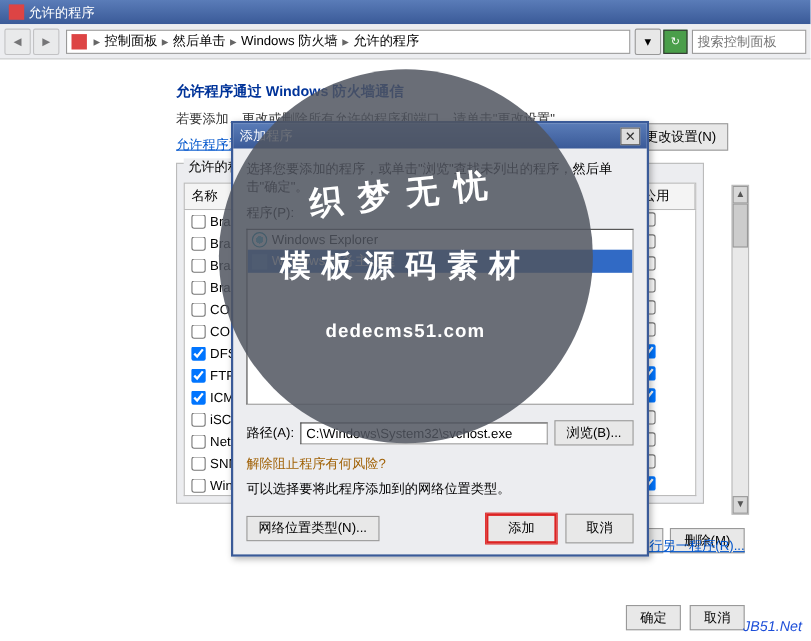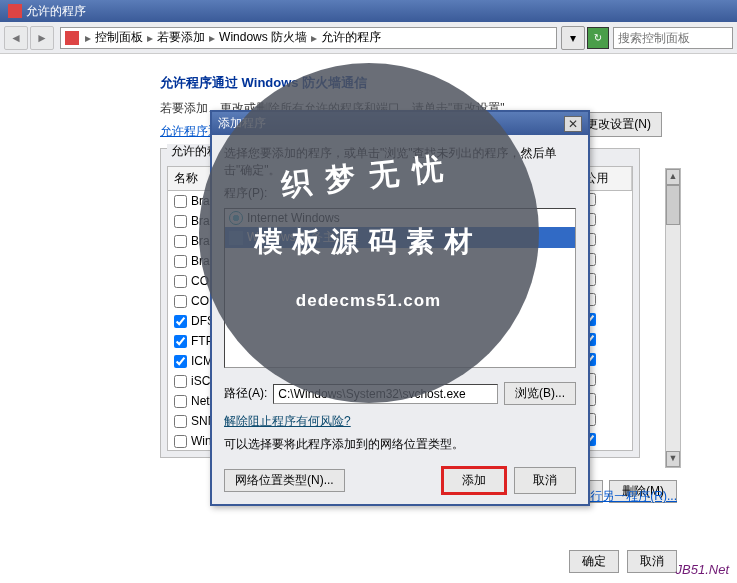--- a/index.html
+++ b/index.html
@@ -5,21 +5,21 @@
 * { box-sizing: border-box; margin: 0; padding: 0; font-family: "SimSun", "Microsoft YaHei", sans-serif; font-size: 12px; }
 body { background: #fff; width: 737px; height: 583px; overflow: hidden; position: relative; }
 .titlebar { background: linear-gradient(#5a7cb8, #3a5a98); color: #fff; padding: 4px 8px; height: 22px; display: flex; align-items: center; }
 .titlebar .icon { width: 14px; height: 14px; background: #d44; margin-right: 4px; }
 .navbar { background: #ecedf0; border-bottom: 1px solid #ccc; padding: 4px; display: flex; align-items: center; height: 32px; }
 .nav-btn { width: 24px; height: 24px; border: 1px solid #999; background: #e8e8e8; margin-right: 2px; border-radius: 2px; display: flex; align-items: center; justify-content: center; }
 .nav-btn.disabled { opacity: 0.5; }
 .breadcrumb { flex: 1; display: flex; align-items: center; border: 1px solid #999; background: #fff; height: 22px; padding: 0 4px; margin: 0 4px; }
 .breadcrumb span { padding: 0 2px; }
 .breadcrumb .arrow { color: #666; }
-.search-box { width: 120px; border: 1px solid #999; background: #fff; height: 22px; padding: 2px 4px; color: #888; }
+.search-box { width: 104px; border: 1px solid #999; background: #fff; height: 22px; padding: 2px 4px; color: #888; }
 .refresh-btn { width: 22px; height: 22px; background: #4a9e4a; border: 1px solid #333; margin-right: 4px; display: flex; align-items: center; justify-content: center; color: #fff; font-size: 10px; }
 .main { padding: 20px 60px 0 160px; }
 .heading { font-weight: bold; font-size: 13px; color: #003399; margin-bottom: 8px; }
 .subtext { color: #333; margin-bottom: 6px; }
 .link { color: #0055cc; text-decoration: underline; cursor: pointer; }
 .settings-btn { position: absolute; right: 75px; top: 112px; padding: 3px 10px; background: #e8e8e8; border: 1px solid #999; }
 .program-panel { border: 1px solid #bbb; background: #ecedf0; margin-top: 8px; padding: 0 6px 6px; width: 480px; position: relative; }
 .panel-label { position: relative; top: -6px; background: #ecedf0; padding: 0 4px; }
 .table-header { display: flex; background: #f4f4f4; border: 1px solid #bbb; }
 .th { padding: 3px 6px; border-right: 1px solid #ccc; }
@@ -41,51 +41,51 @@
 .dialog-body p { margin-bottom: 6px; }
 .prog-list { border: 1px inset #999; background: #fff; height: 160px; margin-top: 4px; overflow: hidden; }
 .prog-item { display: flex; align-items: center; padding: 2px 4px; }
 .prog-item.sel { background: #316ac5; color: #fff; }
 .prog-icon { width: 14px; height: 14px; margin-right: 4px; }
 .ie-icon { background: radial-gradient(#4bd 40%, transparent 41%); border: 1px solid #08a; border-radius: 50%; }
 .win-icon { background: #4a86d4; }
 .path-row { display: flex; align-items: center; margin-top: 14px; gap: 6px; }
 .path-input { flex: 1; border: 1px inset #999; background: #fff; padding: 2px 4px; height: 20px; }
 .browse-btn { padding: 2px 10px; background: #e8e8e8; border: 1px solid #999; }
-.dlg-link { color: #0c4a6e; text-decoration: underline; margin-top: 8px; display: inline-block; }
+.dlg-link { color: #a16207; margin-top: 8px; display: inline-block; }
 .dlg-bottom { display: flex; justify-content: space-between; align-items: center; margin-top: 14px; }
 .dlg-actions { display: flex; gap: 8px; }
 .dlg-actions button { padding: 3px 18px; background: #e8e8e8; border: 1px solid #999; }
 .highlight-add { border: 2px solid #d22 !important; outline: 1px solid #d22; }
 .watermark { position: absolute; left: 50%; top: 40%; transform: translate(-50%,-50%); width: 340px; height: 340px; border-radius: 50%; background: rgba(80,85,95,0.85); display: flex; flex-direction: column; align-items: center; justify-content: center; color: #fff; pointer-events: none; z-index: 100; }
 .wm-top { font-size: 30px; letter-spacing: 14px; transform: rotate(-6deg); margin-bottom: 26px; font-weight: bold; }
 .wm-mid { font-size: 28px; letter-spacing: 10px; font-weight: bold; }
 .wm-bot { font-size: 17px; margin-top: 30px; letter-spacing: 1px; font-weight: bold; }
-.brand { position: absolute; right: 8px; bottom: 6px; color: #701a75; font-size: 13px; font-style: italic; }
+.brand { position: absolute; right: 8px; bottom: 6px; color: #1d4ed8; font-size: 13px; font-style: italic; }
 .scrollbar { position: absolute; right: 56px; top: 168px; width: 16px; height: 300px; background: #e8e8e8; border: 1px solid #bbb; }
 .sb-btn { height: 16px; background: #d8d8d8; border: 1px solid #999; text-align: center; line-height: 12px; font-size: 9px; color: #555; }
 .sb-thumb { height: 40px; background: #ccc; border: 1px solid #999; }
 </style>
 </head>
 <body>
 
 <div class="titlebar">
   <span class="icon"></span>
   <span>允许的程序</span>
 </div>
 
 <div class="navbar">
   <div class="nav-btn disabled">◄</div>
   <div class="nav-btn disabled">►</div>
   <div class="breadcrumb">
     <span style="width:14px;height:14px;background:#d44;display:inline-block;margin-right:4px"></span>
     <span class="arrow">▸</span>
     <span>控制面板</span>
       <span class="arrow">▸</span>
-    <span>若要添加</span>
+    <span>然后单击</span>
       <span class="arrow">▸</span>
     <span>Windows 防火墙</span>
       <span class="arrow">▸</span>
     <span>允许的程序</span>
   </div>
   <div class="nav-btn">▾</div>
   <div class="refresh-btn">↻</div>
   <input class="search-box" placeholder="搜索控制面板" style="">
 </div>
 
@@ -208,21 +208,21 @@
   <div class="dialog-title">
     <span>添加程序</span>
     <span class="dialog-close">✕</span>
   </div>
   <div class="dialog-body">
     <p>选择您要添加的程序，或单击"浏览"查找未列出的程序，然后单击"确定"。</p>
     <p>程序(P):</p>
     <div class="prog-list">
       <div class="prog-item">
         <span class="prog-icon ie-icon"></span>
-        <span>Internet Windows</span>
+        <span>Windows Explorer</span>
       </div>
       <div class="prog-item sel">
         <span class="prog-icon win-icon"></span>
         <span>Windows 服务主进程</span>
       </div>
     </div>
     <div class="path-row">
       <span>路径(A):</span>
       <input class="path-input" value="C:\Windows\System32\svchost.exe" style="">
       <button class="browse-btn">浏览(B)...</button>

